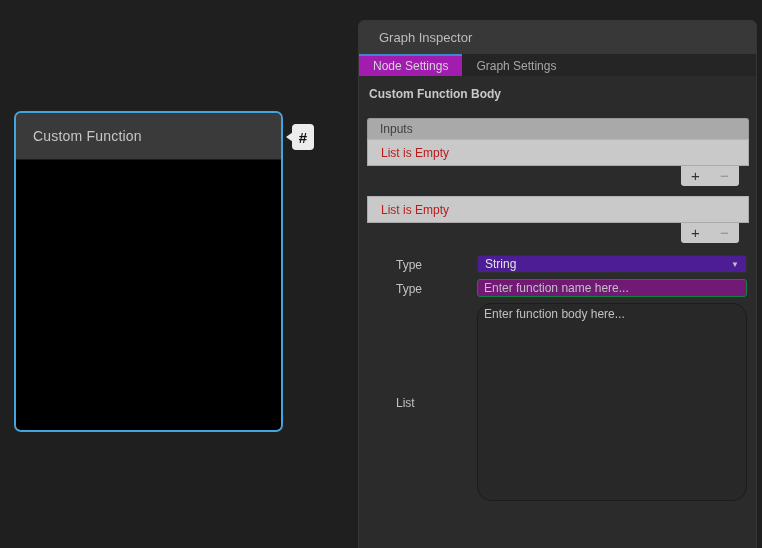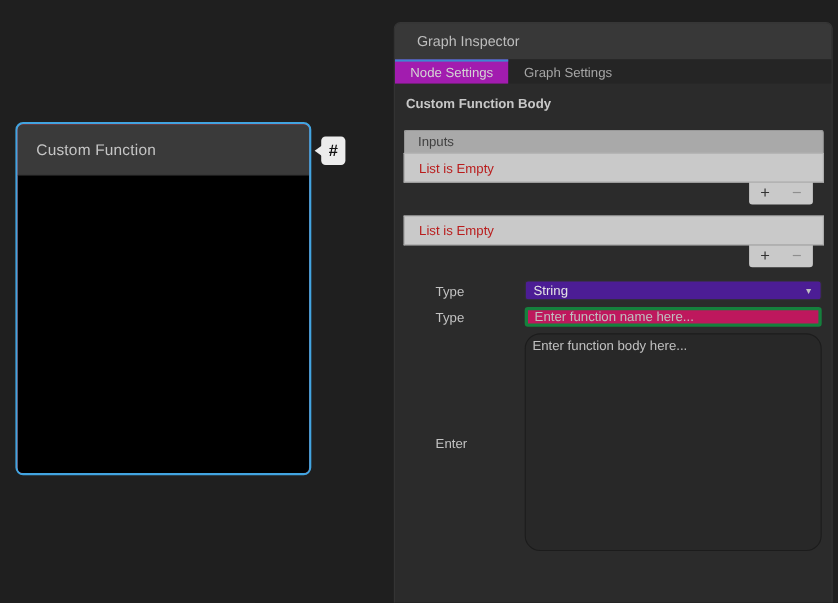--- a/index.html
+++ b/index.html
@@ -48,21 +48,21 @@
         font-size:15px;line-height:16px;color:#333;padding:0;}
   .rlist-btn.disabled{color:#8e8e8e;}
 
   .form{margin-top:2px;display:flex;flex-direction:column;gap:6px;}
   .form-row{display:flex;align-items:center;margin-left:23px;}
   .form-label{width:87px;flex:0 0 auto;padding-left:6px;padding-top:2px;
         font-size:12px;color:#c2c2c2;}
   .dropdown{flex:1;height:18px;background:#4c1d95;border:1px solid #303030;border-radius:3px;
         display:flex;align-items:center;padding:0 7px;font-size:12px;color:#e4e4e4;cursor:default;}
   .dropdown .arrow{margin-left:auto;font-size:8px;color:#c0c0c0;}
-  .text-input{flex:1;height:18px;background:#be185d;border:3px solid #15803d;border-radius:3px;
+  .text-input{flex:1;height:18px;background:#701a75;border:1px solid #15803d;border-radius:3px;
         padding:0 6px;font-size:12px;color:#e0e0e0;outline:none;}
   .text-area{flex:1;height:198px;background:#282828;border:1px solid #1c1c1c;border-radius:14px;
         padding:3px 6px;font-size:12px;color:#e0e0e0;outline:none;resize:none;}
   .text-input::placeholder,.text-area::placeholder{color:#c0c0c0;opacity:1;}
 </style>
 </head>
 <body>
 
 <div id="stage">
 
@@ -132,20 +132,20 @@
             <span class="arrow">▼</span>
           </div>
         </div>
 
         <div class="form-row">
           <div class="form-label">Type</div>
           <input class="text-input" type="text" placeholder="Enter function name here..." style="">
         </div>
 
         <div class="form-row">
-          <div class="form-label">Enter</div>
+          <div class="form-label">List</div>
           <textarea class="text-area" placeholder="Enter function body here..." style=""></textarea>
         </div>
 
       </div>
     </div>
   </div>
 </div>
 
 </body></html>

